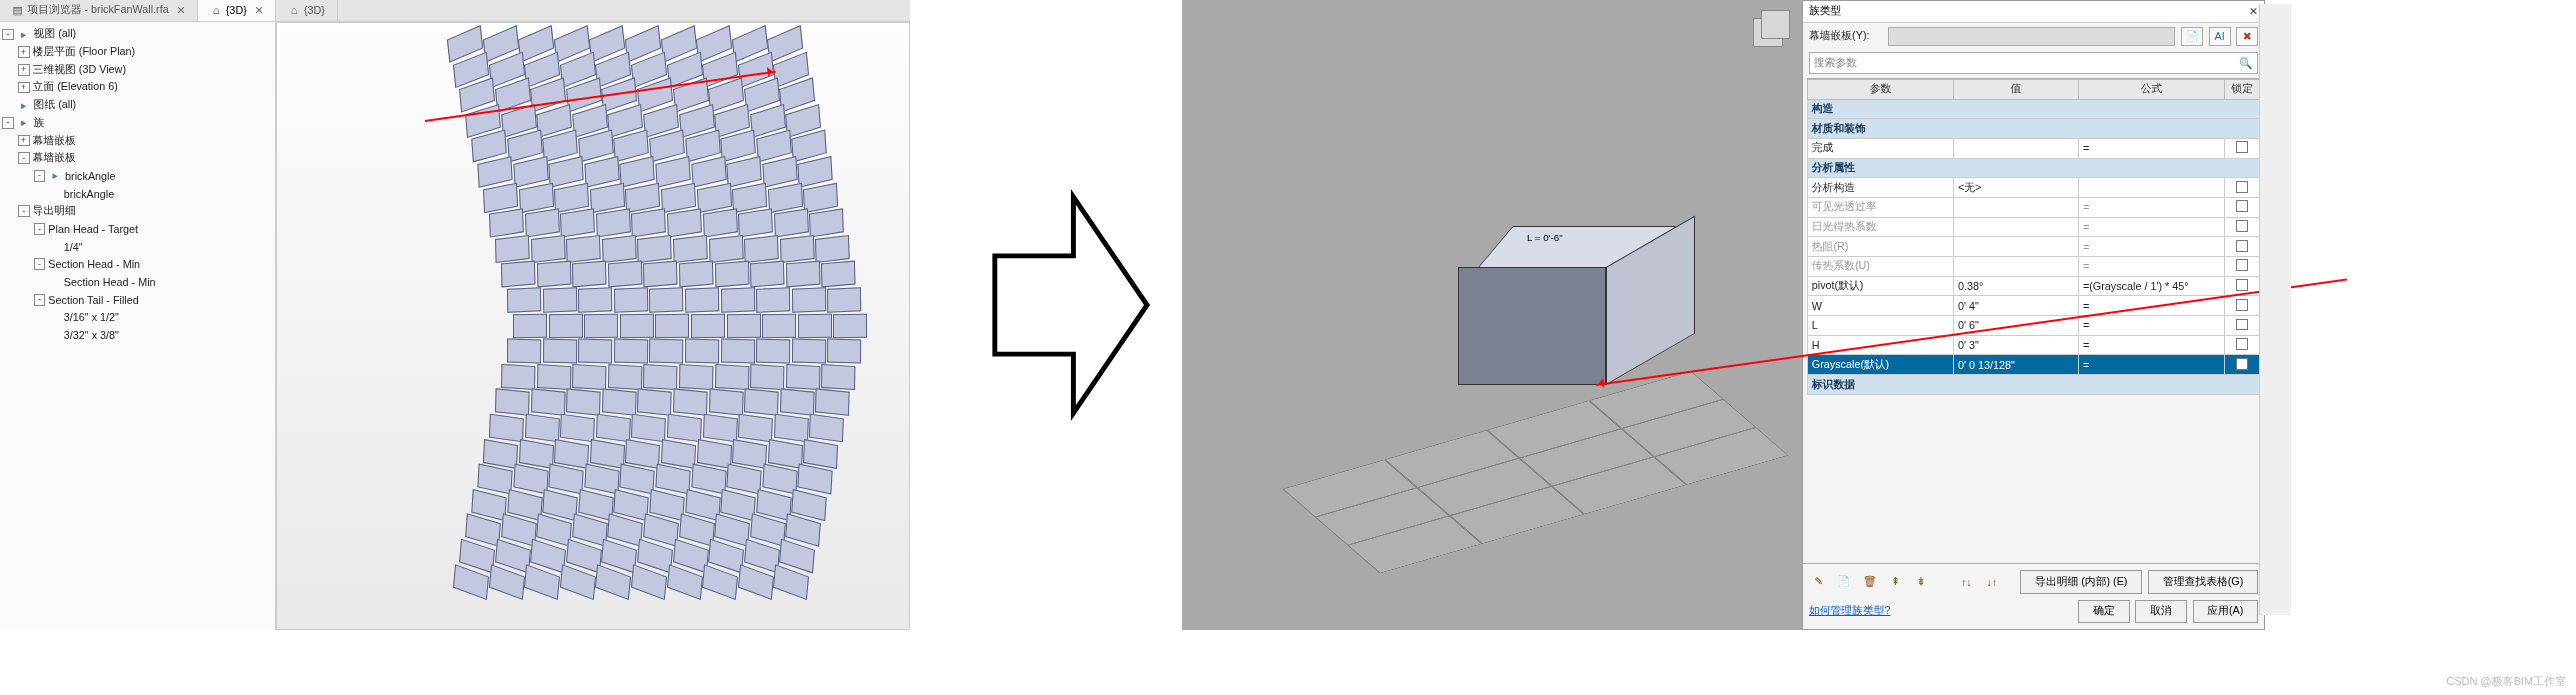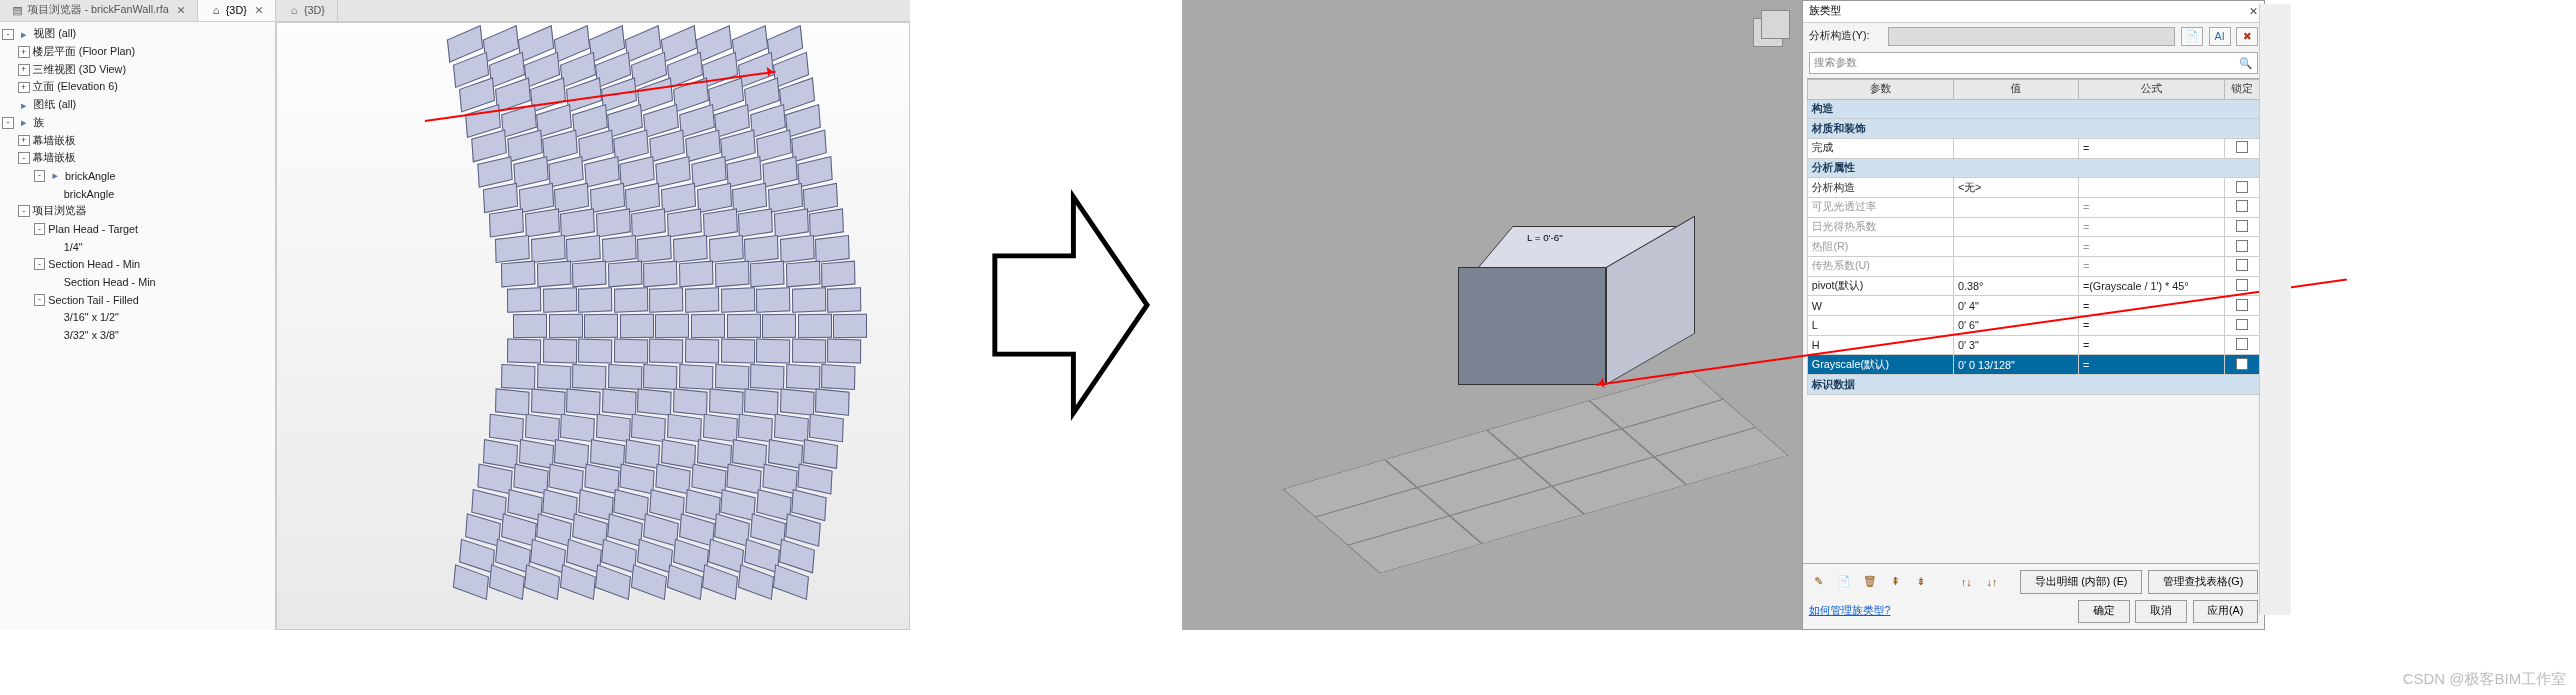--- a/index.html
+++ b/index.html
@@ -54,21 +54,21 @@
 .grid td.chk{text-align:center}
 .grid td.chk .box{display:inline-block;width:11.8px;height:11.8px;border:1px solid #777;background:#fff}
 .props-foot{border-top:1px solid #aaa;padding:5.9px;display:flex;flex-direction:column;gap:5.9px}
 .foot-row{display:flex;align-items:center;gap:5.9px}
 .tool-ico{width:19.7px;height:19.7px;display:flex;align-items:center;justify-content:center;color:#8a4b00}
 .btn{height:23.6px;padding:0 13.8px;border:1px solid #999;background:#f0f0f0;display:flex;align-items:center}
 .link{color:#0a5bd3;text-decoration:underline;cursor:pointer}
 .navcube{position:absolute;right:7.9px;top:5.9px;width:49px;height:49px}
 .navcube .c{position:absolute;border:1px solid #888;background:#d7d7d7}
 .right-edge{position:absolute;left:2259px;top:3.9px;width:31.5px;height:611px;background:#efefef;border-left:1px solid #ccc}
-.watermark{position:absolute;right:9.8px;bottom:5.9px;color:#bdbdbd;font-size:15px}
+.watermark{position:absolute;right:9.8px;bottom:5.9px;color:#bdbdbd;font-size:11px}
 .col-param{width:138px}
 .col-val{width:118px}
 .col-formula{width:138px}
 .col-lock{width:33px}
 svg{display:block}
 </style>
 </head>
 <body>
 
 <div class="stage left-app">
@@ -140,21 +140,21 @@
           <span>brickAngle</span>
         </div>
         <div class="tree-row">
           <span class="sp" style="width:47px"></span>
           <span style="width:14.8px;display:inline-block"></span>
           <span>brickAngle</span>
         </div>
         <div class="tree-row">
           <span class="sp" style="width:15.8px"></span>
           <span class="tw">-</span>
-          <span>项目浏览器</span>
+          <span>导出明细</span>
         </div>
         <div class="tree-row">
           <span class="sp" style="width:31.5px"></span>
           <span class="tw">-</span>
           <span>Plan Head - Target</span>
         </div>
         <div class="tree-row">
           <span class="sp" style="width:47px"></span>
           <span style="width:14.8px;display:inline-block"></span>
           <span>1/4"</span>
@@ -489,21 +489,21 @@
     </div>
     <div class="arrow-red2"></div>
   </div>
 
   <div class="props">
     <div class="props-title">
       <span>族类型</span>
       <span class="close">✕</span>
     </div>
     <div class="props-row">
-      <span class="type-name">分析构造(Y):</span>
+      <span class="type-name">幕墙嵌板(Y):</span>
       <div class="type-dd"></div>
       <div class="mini-btn">📄</div>
       <div class="mini-btn" style="color:#2a6db0">AI</div>
       <div class="mini-btn" style="color:#b03a2a">✖</div>
     </div>
     <div class="search">
       <span>搜索参数</span>
       <span class="mag">🔍</span>
     </div>
     <div class="grid">

